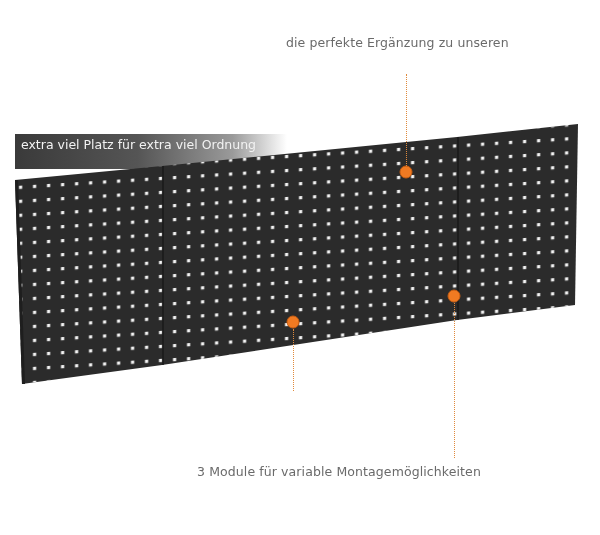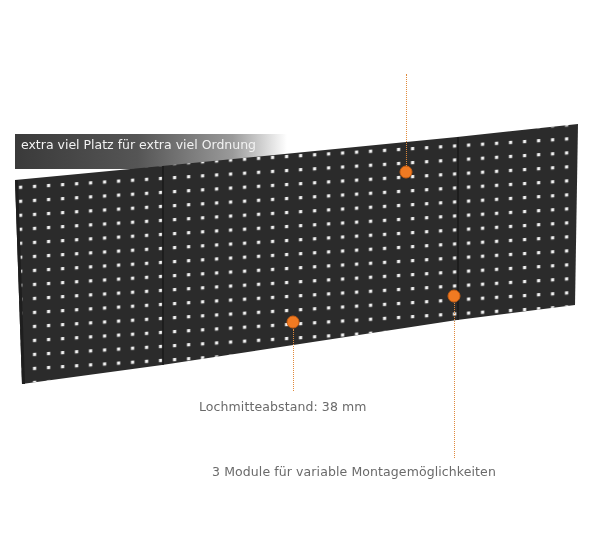--- a/index.html
+++ b/index.html
@@ -8,20 +8,21 @@
   .banner { position: absolute; left: 15px; top: 134px; width: 272px; height: 35px;
     background: linear-gradient(90deg, #3a3a3a 0%, #555 45%, #9a9a9a 80%, rgba(255,255,255,0) 100%);
     color: #f2f2f2; font-size: 12.5px; line-height: 21px; padding-left: 6px; box-sizing: border-box; white-space: nowrap; }
   svg.board { position: absolute; left: 0; top: 0; }
   .line { position: absolute; width: 0; border-left: 1px dotted #e08a3c; }
 </style>
 </head>
 <body>
 
 <div class="caption" style="left:286px; top:34px;">
+  <div>die perfekte Ergänzung zu unseren</div>
 </div>
 
 <div class="banner">extra viel Platz für extra viel Ordnung</div>
 
 <svg class="board" width="600" height="535">
   <defs>
     <pattern id="holes" x="0" y="0" width="14" height="14" patternUnits="userSpaceOnUse" patternTransform="skewY(-3.6)">
       <rect x="5" y="5" width="3.2" height="3.2" fill="#ffffff"></rect>
     </pattern>
   </defs>
@@ -53,18 +54,17 @@
   <g>
     <circle cx="454" cy="296" r="6" fill="#f07a22" stroke="#c95e12" stroke-width="1"></circle>
   </g>
 </svg>
 
 <div class="line" style="left:406px; top:74px; height:92px;"></div>
 <div class="line" style="left:293px; top:329px; height:62px;"></div>
 <div class="line" style="left:454px; top:303px; height:155px;"></div>
 
 <div class="caption" style="left:199px; top:398px;">
-  <div>Lochmitteabstand: 38 mm</div>
 </div>
 
-<div class="caption" style="left:197px; top:463px;margin-left:15px;">
+<div class="caption" style="left:197px; top:463px;">
   <div>3 Module für variable Montagemöglichkeiten</div>
 </div>
 
 </body></html>

